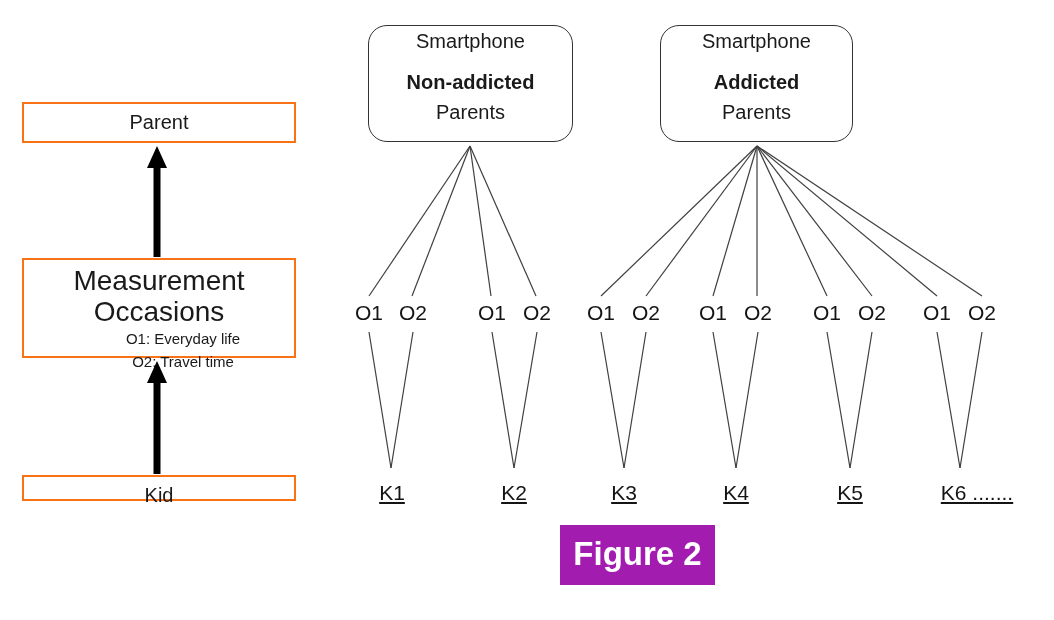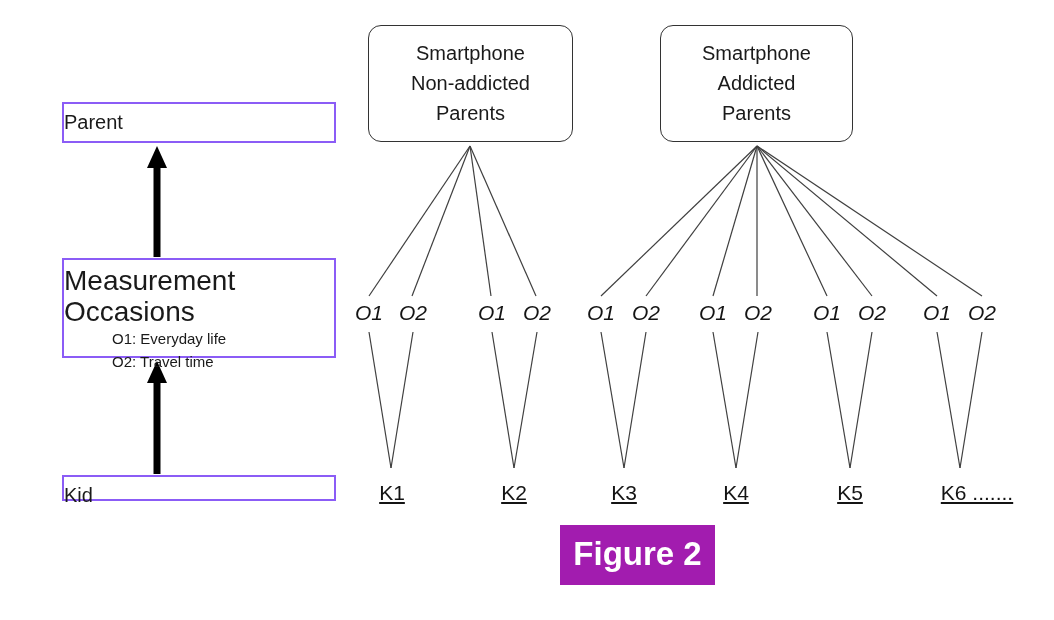--- a/index.html
+++ b/index.html
@@ -12,57 +12,56 @@
     color: #1a1a1a;
     overflow: hidden;
   }
   .connectors {
     position: absolute;
     left: 0; top: 0;
     width: 1054px; height: 620px;
   }
   .rectbox {
     position: absolute;
-    border: 2px solid #8b5cf6;
+    border: 2px solid #f97316;
     background: #ffffff;
+    text-align: center;
     box-sizing: border-box;
-    margin-left: 40px;
   }
   .parent-box  { left: 22px; top: 102px; width: 274px; height: 41px;
                  font-size: 20px; line-height: 37px; }
   .kid-box     { left: 22px; top: 475px; width: 274px; height: 26px;
                  font-size: 20px; line-height: 37px; }
   .measure-box { left: 22px; top: 258px; width: 274px; height: 100px;
                  padding-top: 5px; }
   .measure-title { font-size: 28px; line-height: 31px; }
   .measure-item  { font-size: 15px; line-height: 23px; padding-left: 48px; }
   .roundbox {
     position: absolute;
     top: 25px;
     height: 117px;
     border: 1.5px solid #333333;
-    border-radius: 13px;
+    border-radius: 19px;
     background: #ffffff;
     box-sizing: border-box;
     text-align: center;
-    padding-top: 12px;
     font-size: 20px;
     line-height: 30px;
   }
-  .roundbox .bold-line { font-weight: normal; }
+  .roundbox .bold-line { font-weight: bold; margin-top: 11px; }
   .roundbox.non-addicted { left: 368px; width: 205px; }
   .roundbox.addicted     { left: 660px; width: 193px; }
   .olabel, .klabel {
     position: absolute;
     transform: translateX(-50%);
     font-size: 21px;
     white-space: nowrap;
     color: #141414;
   }
-  .olabel { top: 301px; font-style: italic; }
+  .olabel { top: 301px; }
   .klabel { top: 481px; text-decoration: underline; }
   .caption {
     position: absolute;
     left: 560px; top: 525px;
     width: 155px; height: 60px;
     background: #a21caf;
     color: #ffffff;
     font-size: 33px;
     font-weight: bold;
     text-align: center;

